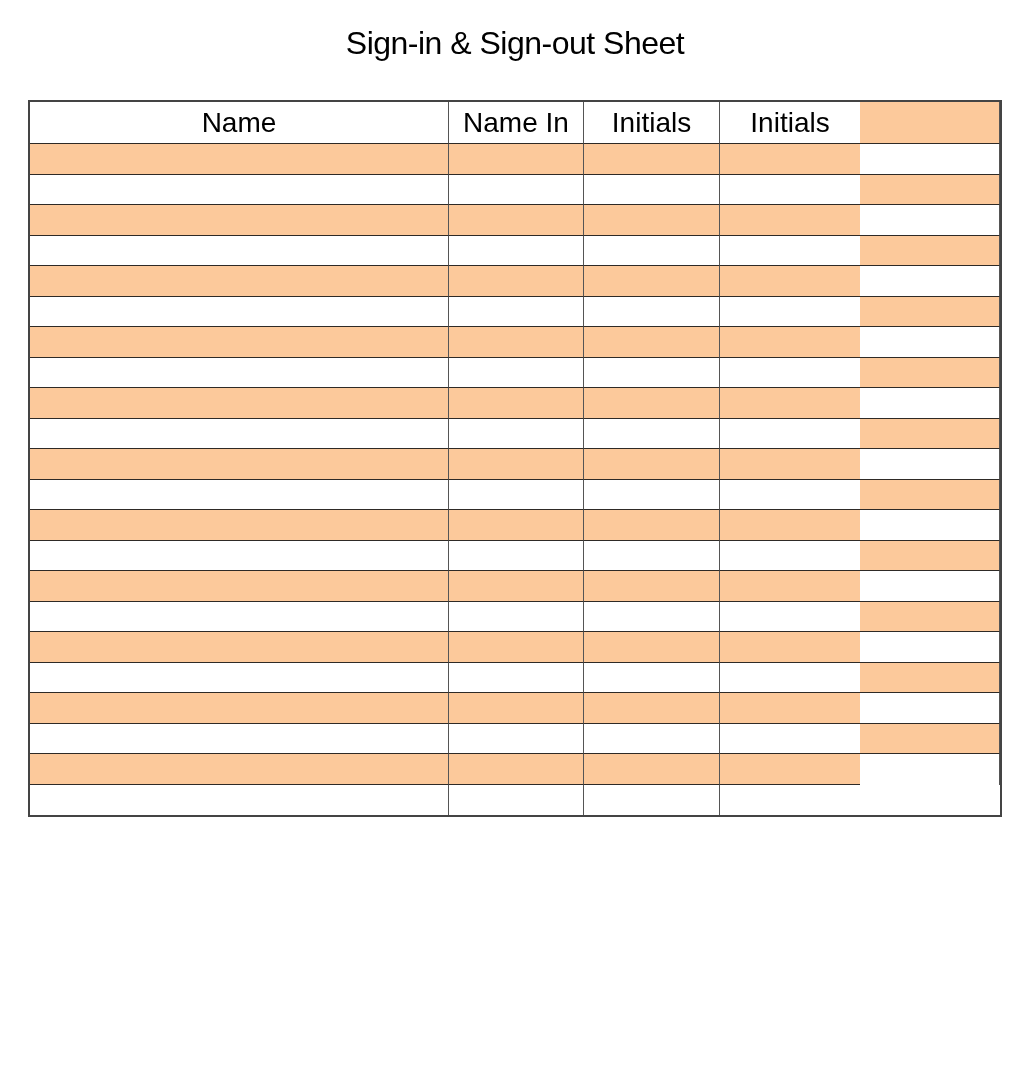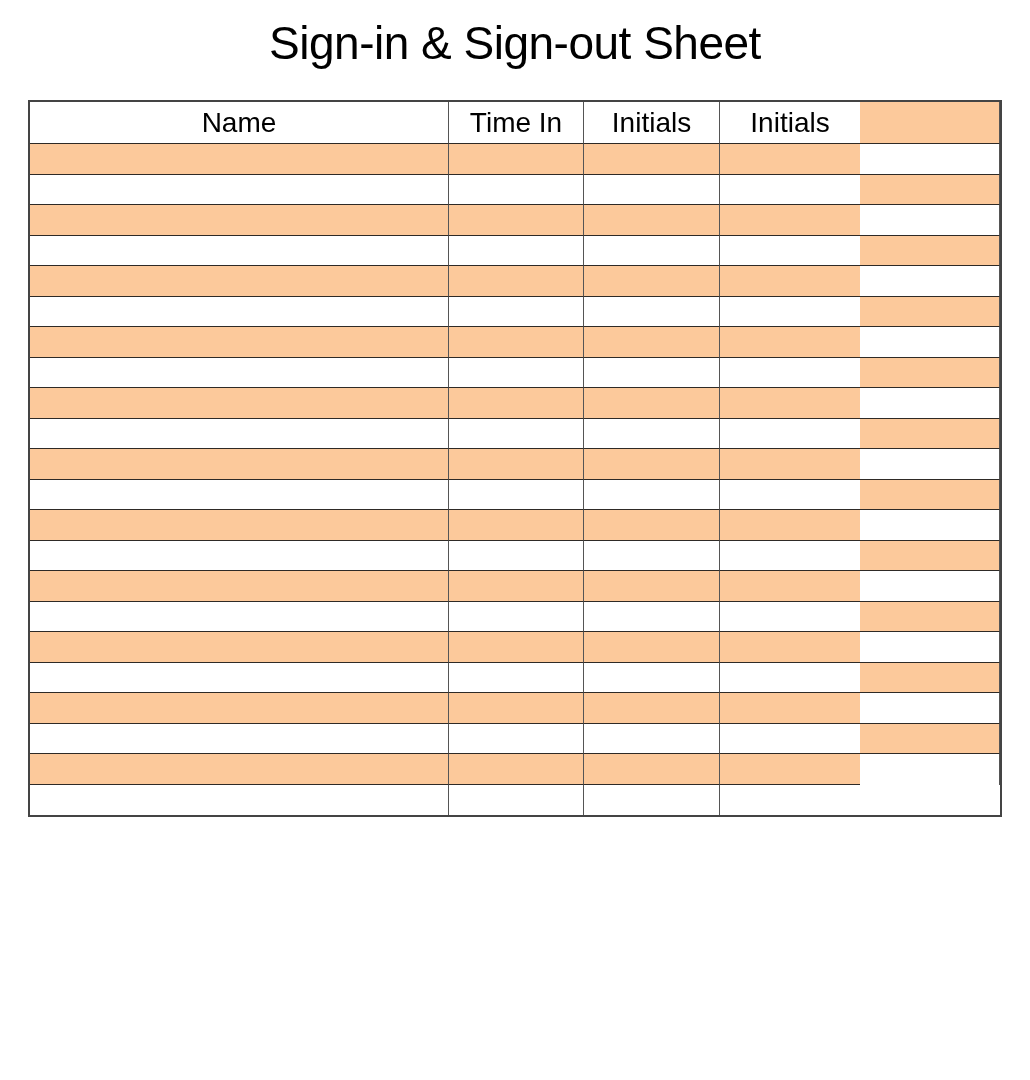--- a/index.html
+++ b/index.html
@@ -16,21 +16,21 @@
     width: 1030px; height: 1080px;
     background: var(--bg);
     font-family: "Liberation Sans", sans-serif;
     color: var(--text);
     overflow: hidden;
   }
   .title {
     padding-top: 16px;
     height: 70px;
     text-align: center;
-    font-size: 46px;
+    font-size: 32px;
     font-weight: 400;
     letter-spacing: -0.5px;
     line-height: 54px;
     white-space: nowrap;
   }
   .sheet-table {
     margin: 30px auto 0 auto;
     width: 974px;
     height: 717px;
     border: 2px solid var(--outer);
@@ -57,21 +57,21 @@
     white-space: nowrap;
   }
 </style>
 </head>
 <body>
 
 <div class="title">Sign-in &amp; Sign-out Sheet</div>
 
 <div class="sheet-table">
   <div class="cell hdr">Name</div>
-  <div class="cell hdr">Time In</div>
+  <div class="cell hdr">Name In</div>
   <div class="cell hdr">Initials</div>
   <div class="cell hdr col-last">Initials</div>
 <div class="cell shaded"></div>
     <div class="cell shaded"></div>
     <div class="cell shaded"></div>
     <div class="cell shaded"></div>
     <div class="cell shaded col-last"></div>
     <div class="cell"></div>
     <div class="cell"></div>
     <div class="cell"></div>

